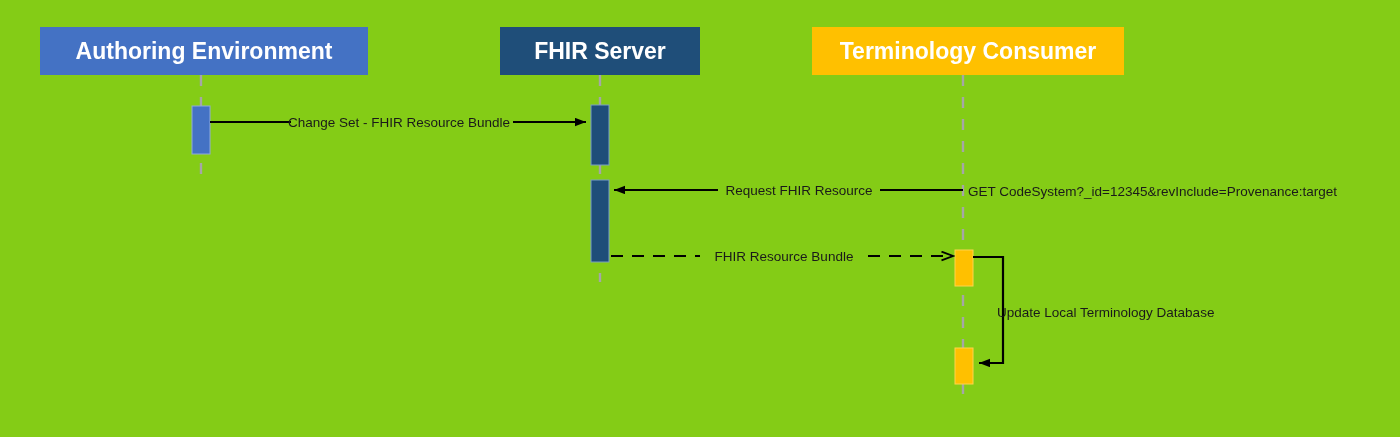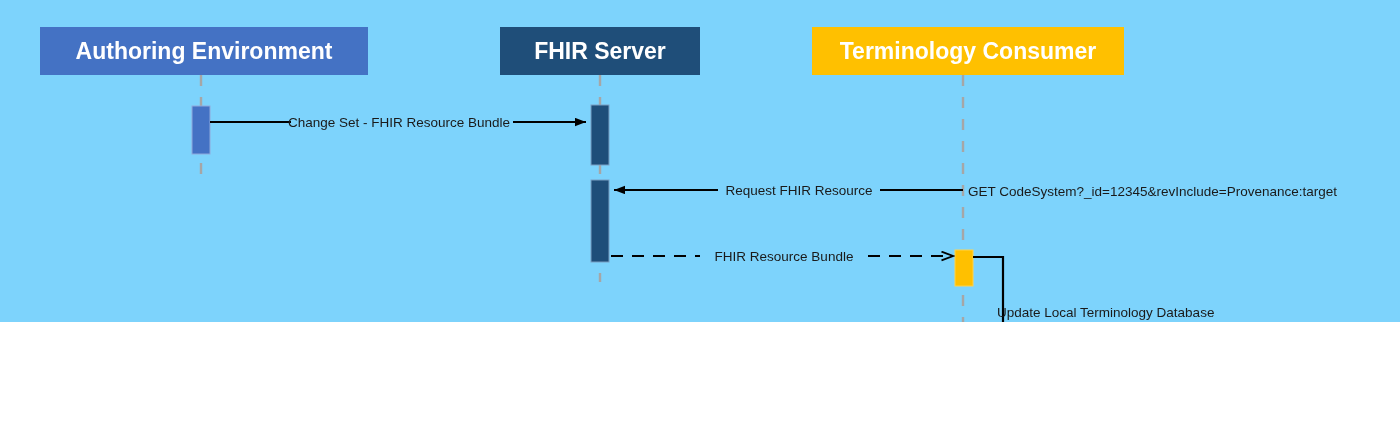--- a/index.html
+++ b/index.html
@@ -6,22 +6,22 @@
     margin: 0;
     padding: 0;
     background: #ffffff;
   }
   body {
     font-family: "Liberation Sans", sans-serif;
   }
   #canvas {
     position: relative;
     width: 1400px;
-    height: 322px;
-    background: #7dd3fc;
+    height: 437px;
+    background: #84cc16;
     overflow: hidden;
   }
   svg.diagram {
     position: absolute;
     left: 0;
     top: 0;
     width: 1400px;
     height: 437px;
   }
   .actor-label {

